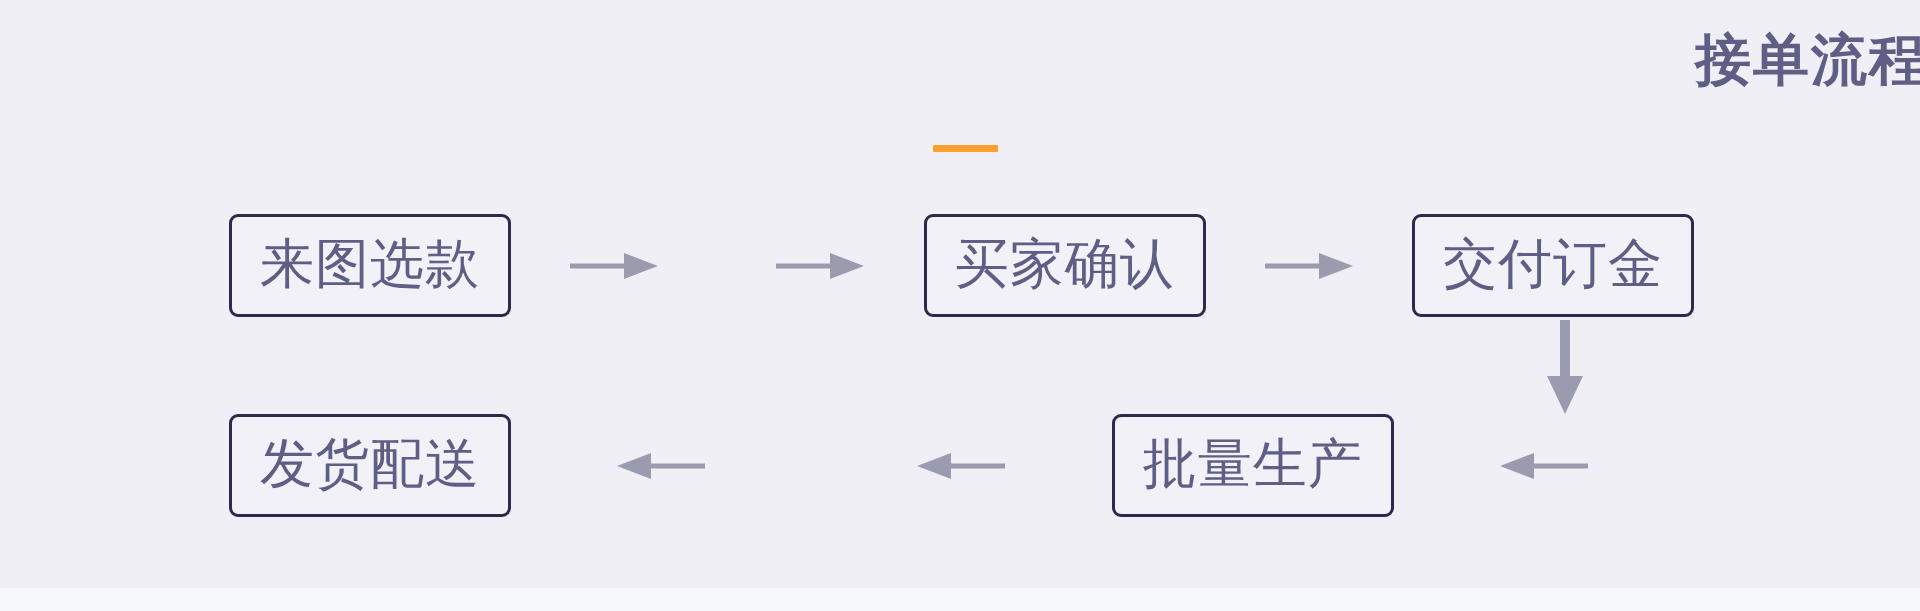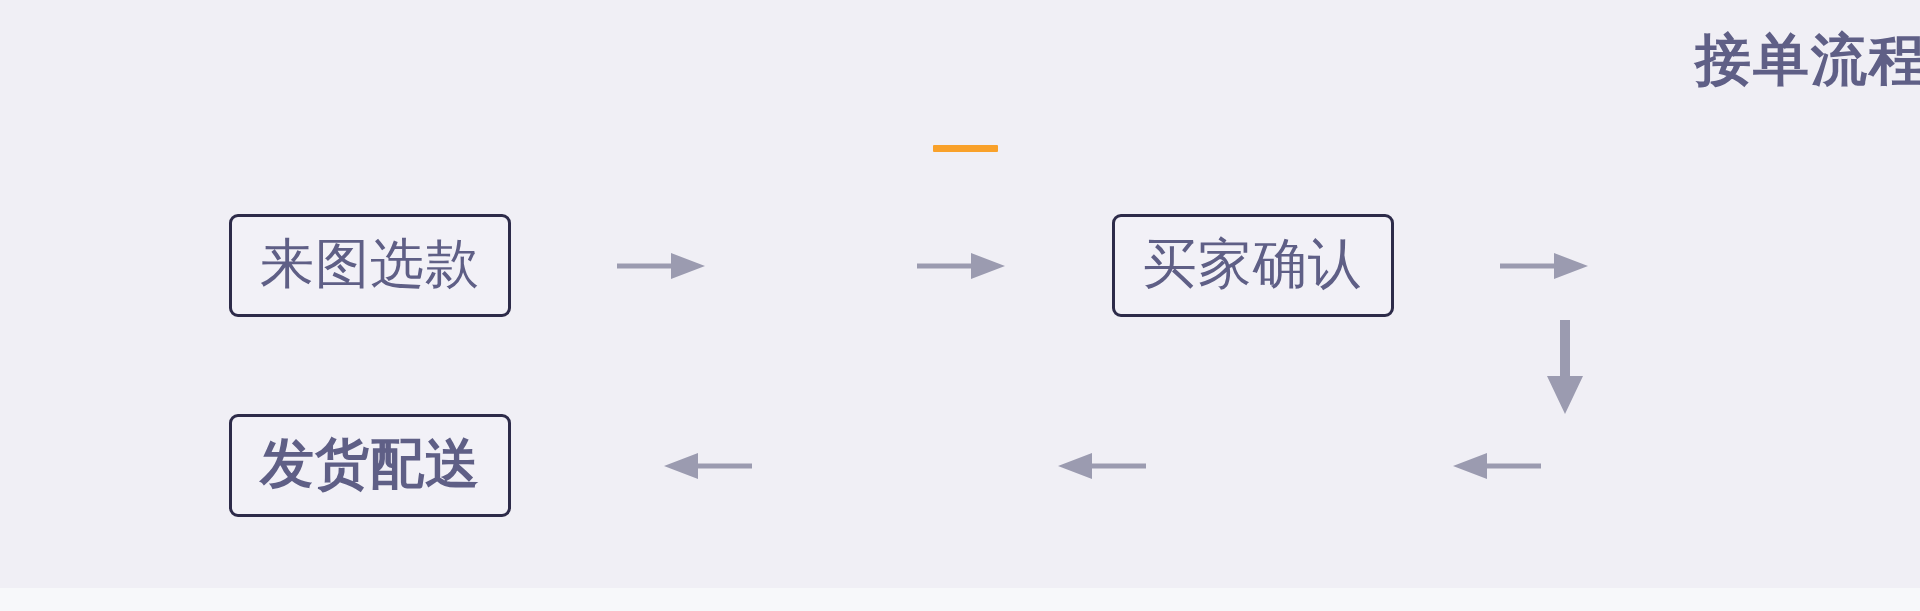--- a/index.html
+++ b/index.html
@@ -60,21 +60,21 @@
   
   .row {
     position: absolute;
     left: 229px;
     width: 1465px;
     height: 103px;
     display: flex;
     align-items: center;
   }
   .row-top { top: 214px; }
-  .row-bottom { top: 414px; font-weight: bold; }
+  .row-bottom { top: 414px; }
 
   .node {
     width: 282px;
     height: 103px;
     box-sizing: border-box;
     border: 3px solid #2d2b49;
     border-radius: 9px;
     background: #f2f1f7;
     display: flex;
     align-items: center;
@@ -145,20 +145,23 @@
     <div class="node">
       <span class="node-label">买家确认</span>
     </div>
 
     <div class="h-arrow">
       <svg width="92" height="44" viewBox="0 0 92 44" aria-hidden="true">
         <path d="M2 19.5 H56 V9 L90 22 L56 35 V24.5 H2 Z" fill="#9b9bb0"></path>
       </svg>
     </div>
 
+    <div class="node">
+      <span class="node-label">交付订金</span>
+    </div>
 
   </div>
 
   <div class="v-arrow">
     <svg width="48" height="98" viewBox="0 0 48 98" aria-hidden="true">
       <path d="M19 2 H29 V58 H42 L24 96 L6 58 H19 Z" fill="#9b9bb0"></path>
     </svg>
   </div>
 
   <div class="row row-bottom">
@@ -173,20 +176,23 @@
       </svg>
     </div>
 
 
     <div class="h-arrow">
       <svg width="92" height="44" viewBox="0 0 92 44" aria-hidden="true">
         <path d="M90 19.5 H36 V9 L2 22 L36 35 V24.5 H90 Z" fill="#9b9bb0"></path>
       </svg>
     </div>
 
+    <div class="node">
+      <span class="node-label">批量生产</span>
+    </div>
 
     <div class="h-arrow">
       <svg width="92" height="44" viewBox="0 0 92 44" aria-hidden="true">
         <path d="M90 19.5 H36 V9 L2 22 L36 35 V24.5 H90 Z" fill="#9b9bb0"></path>
       </svg>
     </div>
 
 
   </div>
 

